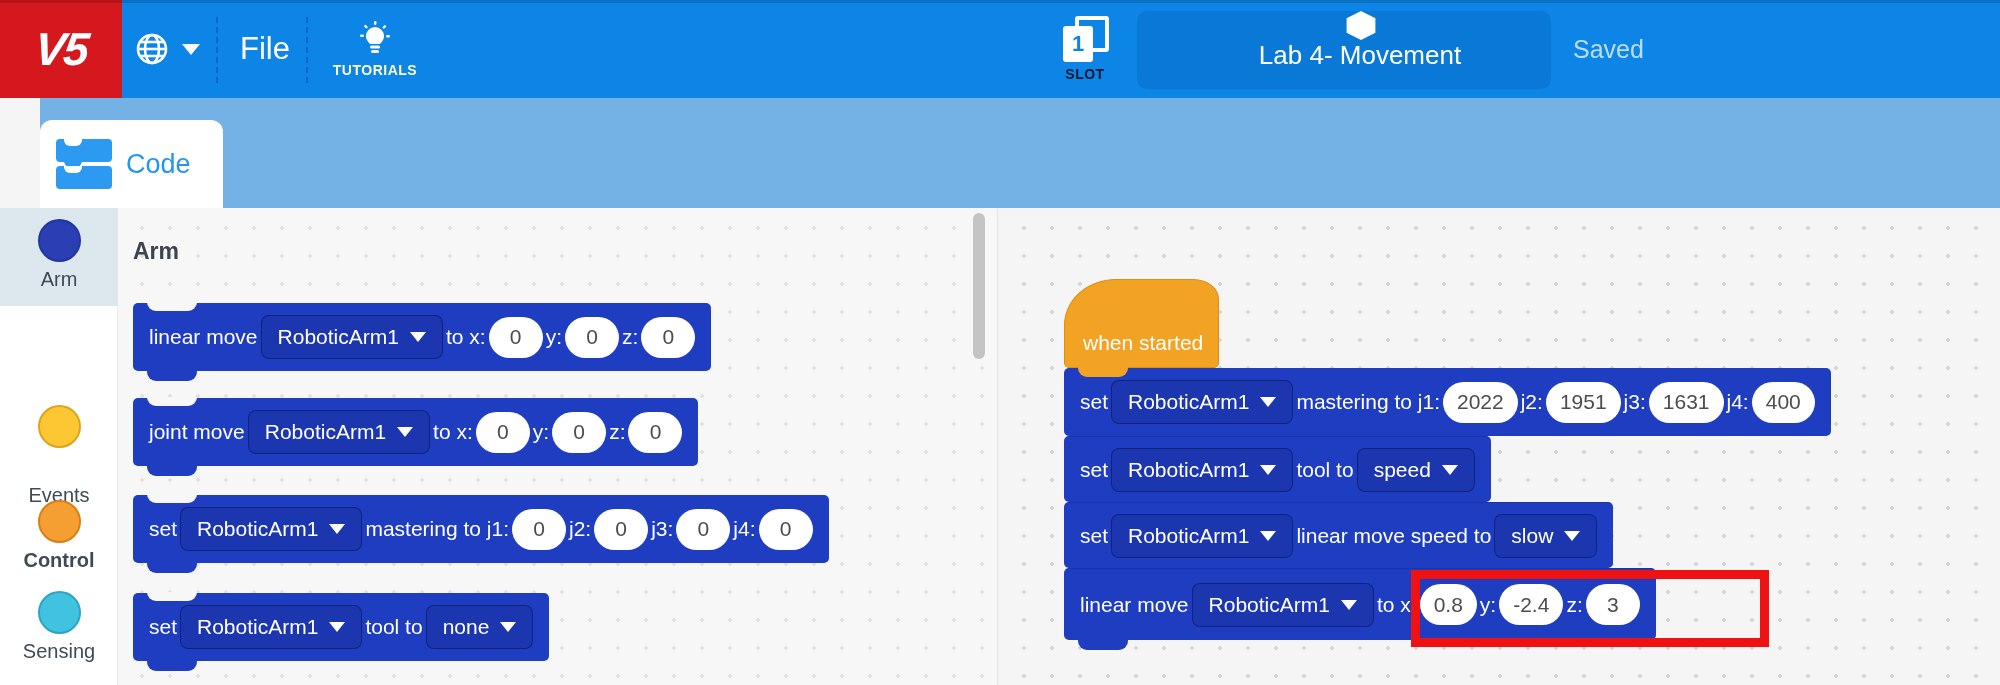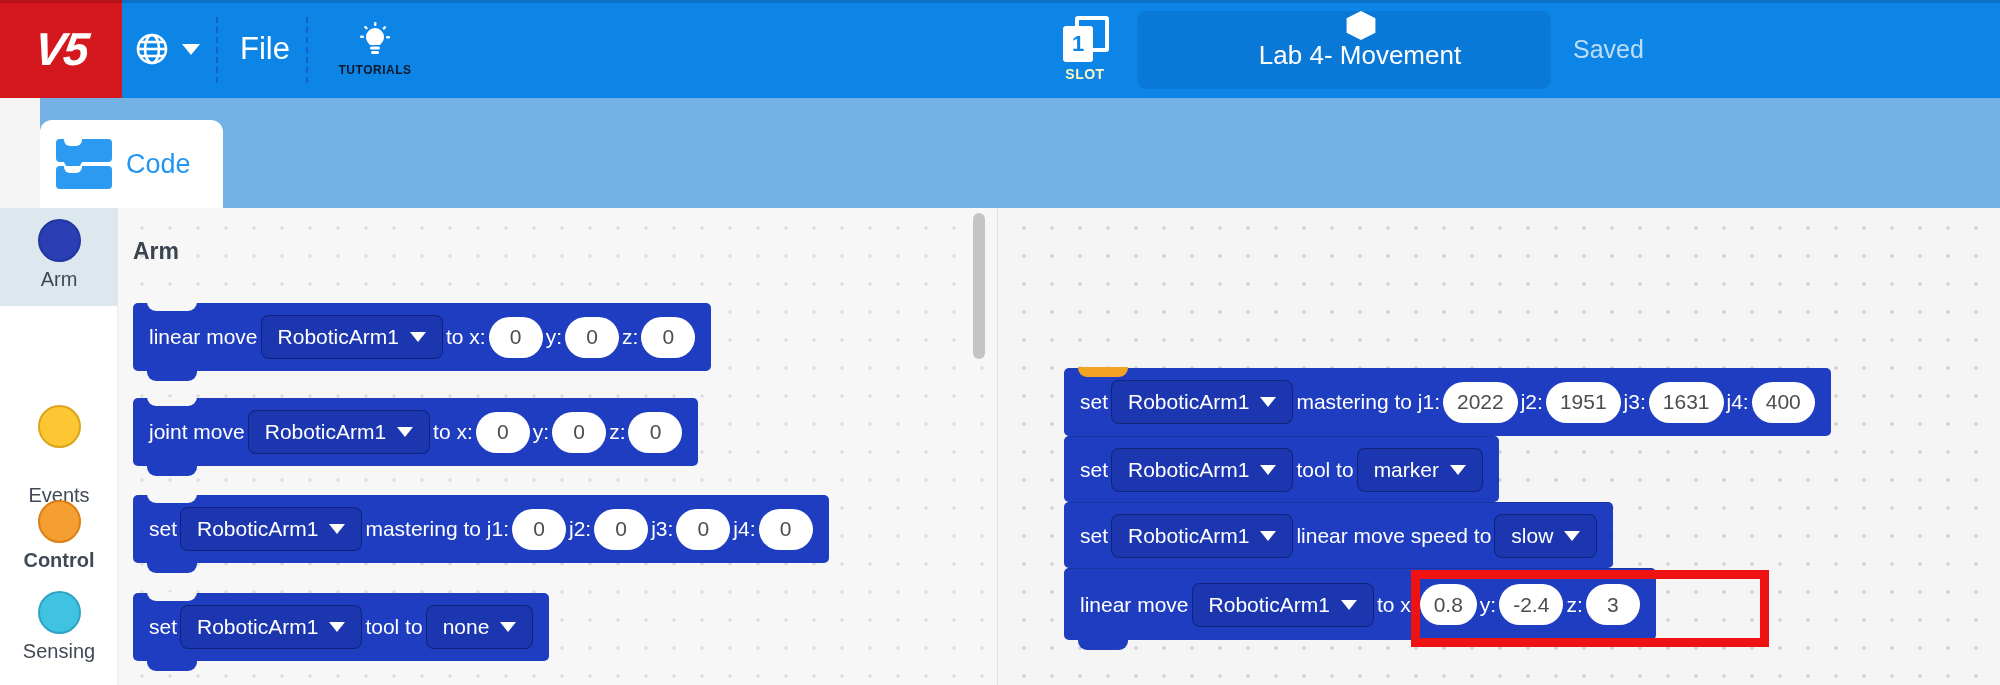--- a/index.html
+++ b/index.html
@@ -9,26 +9,26 @@
   
   .topbar { position:absolute; left:0; top:0; width:2000px; height:98px; background:#0c85e6; }
   .topbar-shade { position:absolute; left:0; top:0; width:2000px; height:3px; background:rgba(0,0,0,0.15); z-index:40; }
   .logo-box { position:absolute; left:0; top:0; width:122px; height:98px; background:#d5171e; display:flex; align-items:center; justify-content:center; }
   .logo-text { color:#fff; font-size:46px; font-weight:800; font-style:italic; letter-spacing:-2px; transform:skewX(-6deg); }
   .globe-group { position:absolute; left:134px; top:0; height:98px; display:flex; align-items:center; gap:12px; }
   .caret-down { width:0; height:0; border-left:9px solid transparent; border-right:9px solid transparent; border-top:11px solid #fff; }
   .tb-divider { position:absolute; top:17px; height:66px; border-left:2px dashed rgba(20,70,170,0.55); }
   .file-label { position:absolute; left:240px; top:0; height:98px; display:flex; align-items:center; color:#fff; font-size:31px; }
   .tutorials-group { position:absolute; left:322px; top:0; width:106px; height:98px; display:flex; flex-direction:column; align-items:center; justify-content:center; gap:5px; color:#fff; }
-  .tutorials-label { font-size:12px; font-weight:bold; letter-spacing:0.5px; color:#0f172a; }
+  .tutorials-label { font-size:14px; font-weight:bold; letter-spacing:0.5px; color:#fef9c3; }
   .slot-group { position:absolute; left:1052px; top:0; width:66px; height:98px; display:flex; flex-direction:column; align-items:center; justify-content:center; gap:4px; }
   .slot-icon { position:relative; width:48px; height:46px; }
   .slot-back { position:absolute; right:0; top:0; width:34px; height:36px; border:4px solid #fff; border-radius:3px; }
   .slot-front { position:absolute; left:2px; bottom:0; width:30px; height:36px; background:#fff; border-radius:3px; color:#0c85e6; font-size:22px; font-weight:bold; display:flex; align-items:center; justify-content:center; }
-  .slot-label { font-size:14px; font-weight:bold; color:#fef9c3; letter-spacing:0.5px; }
+  .slot-label { font-size:14px; font-weight:bold; color:#0f172a; letter-spacing:0.5px; }
   .project-box { position:absolute; left:1137px; top:11px; width:414px; height:78px; background:#0a78d6; border-radius:10px; display:flex; align-items:center;flex-direction:column; }
   .hexagon { width:32px; height:29px; margin-left:34px; background:#fff; clip-path:polygon(50% 0%, 95% 25%, 95% 75%, 50% 100%, 5% 75%, 5% 25%); }
   .project-title { color:#fff; font-size:26px; margin-left:32px; }
   .saved-label { position:absolute; left:1573px; top:0; height:98px; display:flex; align-items:center; color:rgba(255,255,255,0.72); font-size:25px; }
 
   
   .globe { width:36px; height:36px; }
 
   
   .subbar { position:absolute; left:0; top:98px; width:2000px; height:110px; background:#74b1e4;margin-left:40px; }
@@ -240,20 +240,23 @@
           <span class="dd">
             <span>none</span>
             <span class="ddcaret"></span>
           </span>
         </div>
 
       <div class="vscroll"></div>
     </div>
 
     <div class="workspace">
+      <div class="hat">
+        <span>when started</span>
+      </div>
       <div class="hat-tab"></div>
 
       <div class="blk" style="left:66px; top:160px;">
           <span class="blabel">set</span>
           <span class="dd">
             <span>RoboticArm1</span>
             <span class="ddcaret"></span>
           </span>
           <span class="blabel">mastering to j1:</span>
           <span class="val">2022</span>
@@ -265,21 +268,21 @@
           <span class="val">400</span>
         </div>
       <div class="blk seam" style="left:66px; top:228px; height:66px;">
           <span class="blabel">set</span>
           <span class="dd">
             <span>RoboticArm1</span>
             <span class="ddcaret"></span>
           </span>
           <span class="blabel">tool to</span>
           <span class="dd">
-            <span>marker</span>
+            <span>speed</span>
             <span class="ddcaret"></span>
           </span>
         </div>
       <div class="blk seam" style="left:66px; top:294px; height:66px;">
           <span class="blabel">set</span>
           <span class="dd">
             <span>RoboticArm1</span>
             <span class="ddcaret"></span>
           </span>
           <span class="blabel">linear move speed to</span>

